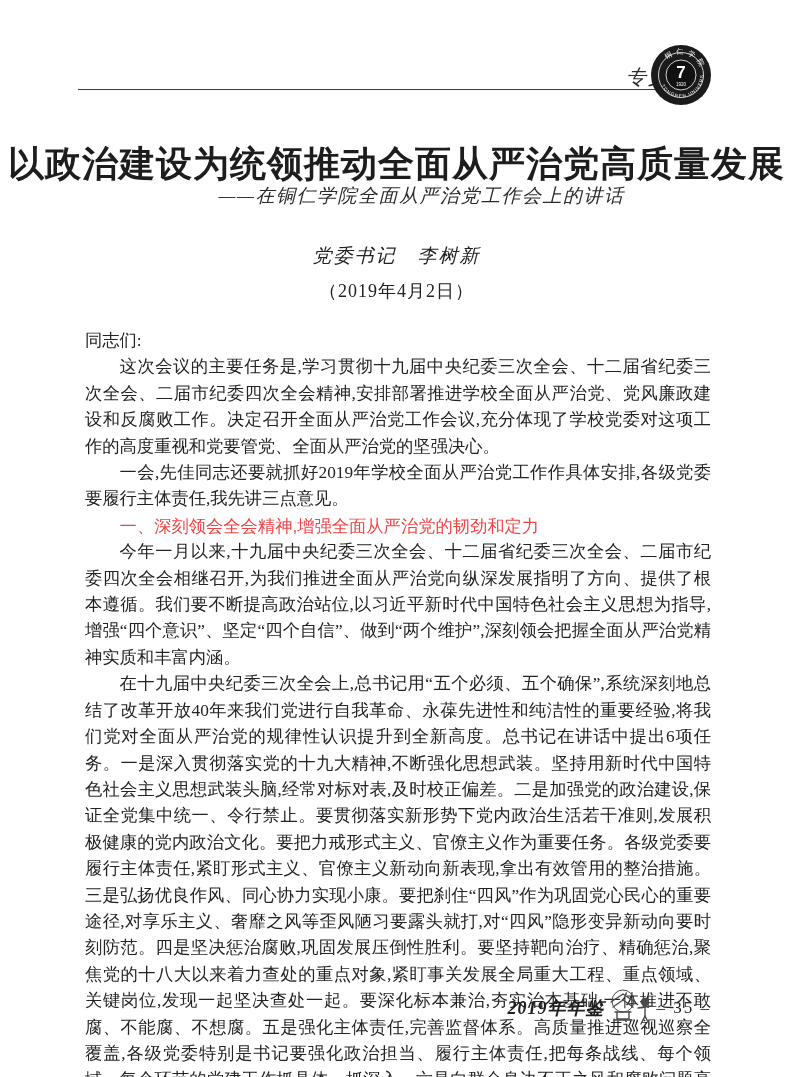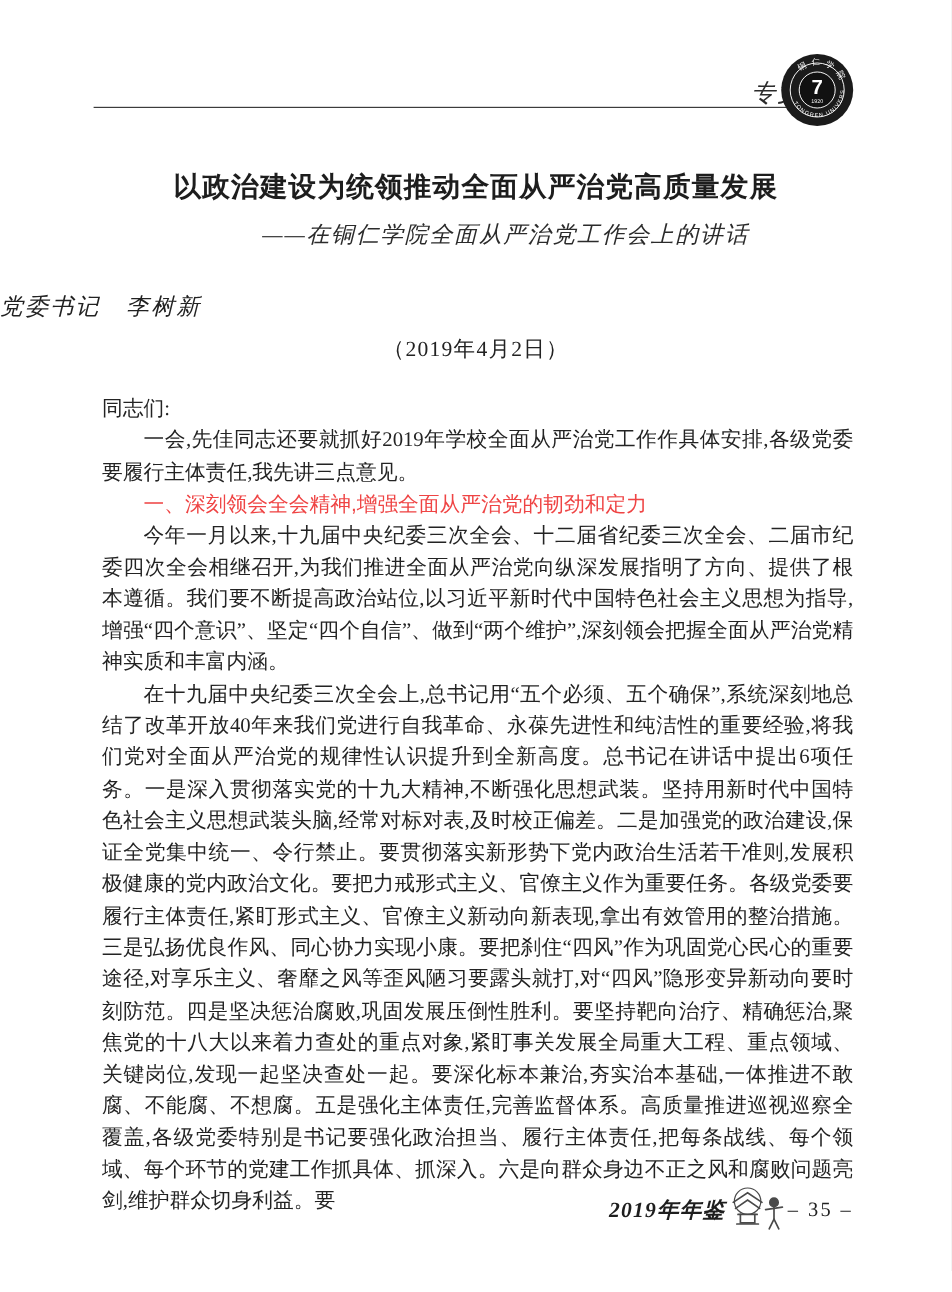--- a/index.html
+++ b/index.html
@@ -25,32 +25,33 @@
     font-family: "Liberation Serif", serif;
     letter-spacing: 2px; color: #2b2b2b;
   }
   .seal { position: absolute; top: 44px; left: 650px; width: 62px; height: 62px; }
 
   
   .doc-title {
     position: absolute; top: 140px; left: 0; width: 100%;
     text-align: center;
     font-family: "Liberation Sans", sans-serif;
-    font-weight: bold; font-size: 23px; letter-spacing: 1px;
+    font-weight: bold; font-size: 36px; letter-spacing: 1px;
     color: #1d1d1d;
   }
   .doc-subtitle {
     position: absolute; top: 183px; left: 0; width: 100%;
     text-align: center;
     font-size: 19px; font-style: italic; letter-spacing: 1.5px;
     color: #2b2b2b;
     margin-left: 25px;
   }
   .doc-author {
     position: absolute; top: 243px; left: 0; width: 100%;
+    text-align: center;
     font-size: 19px; font-style: italic; letter-spacing: 2px;
     color: #222;
   }
   .doc-date {
     position: absolute; top: 279px; left: 0; width: 100%;
     text-align: center;
     font-size: 18px; letter-spacing: 1px;
     color: #222;
   }
 
@@ -111,20 +112,21 @@
     <text x="31" y="42" font-size="4.5" fill="#ffffff" text-anchor="middle" font-family="Liberation Sans, sans-serif">1920</text>
   </svg>
 
   <div class="doc-title">以政治建设为统领推动全面从严治党高质量发展</div>
   <div class="doc-subtitle">——在铜仁学院全面从严治党工作会上的讲话</div>
   <div class="doc-author">党委书记　李树新</div>
   <div class="doc-date">（2019年4月2日）</div>
 
   <div class="body-text">
     <p>同志们:</p>
+    <p class="indent">这次会议的主要任务是,学习贯彻十九届中央纪委三次全会、十二届省纪委三次全会、二届市纪委四次全会精神,安排部署推进学校全面从严治党、党风廉政建设和反腐败工作。决定召开全面从严治党工作会议,充分体现了学校党委对这项工作的高度重视和党要管党、全面从严治党的坚强决心。</p>
     <p class="indent">一会,先佳同志还要就抓好2019年学校全面从严治党工作作具体安排,各级党委要履行主体责任,我先讲三点意见。</p>
     <p class="indent heading-bold">一、深刻领会全会精神,增强全面从严治党的韧劲和定力</p>
     <p class="indent">今年一月以来,十九届中央纪委三次全会、十二届省纪委三次全会、二届市纪委四次全会相继召开,为我们推进全面从严治党向纵深发展指明了方向、提供了根本遵循。我们要不断提高政治站位,以习近平新时代中国特色社会主义思想为指导,增强“四个意识”、坚定“四个自信”、做到“两个维护”,深刻领会把握全面从严治党精神实质和丰富内涵。</p>
     <p class="indent">在十九届中央纪委三次全会上,总书记用“五个必须、五个确保”,系统深刻地总结了改革开放40年来我们党进行自我革命、永葆先进性和纯洁性的重要经验,将我们党对全面从严治党的规律性认识提升到全新高度。总书记在讲话中提出6项任务。一是深入贯彻落实党的十九大精神,不断强化思想武装。坚持用新时代中国特色社会主义思想武装头脑,经常对标对表,及时校正偏差。二是加强党的政治建设,保证全党集中统一、令行禁止。要贯彻落实新形势下党内政治生活若干准则,发展积极健康的党内政治文化。要把力戒形式主义、官僚主义作为重要任务。各级党委要履行主体责任,紧盯形式主义、官僚主义新动向新表现,拿出有效管用的整治措施。三是弘扬优良作风、同心协力实现小康。要把刹住“四风”作为巩固党心民心的重要途径,对享乐主义、奢靡之风等歪风陋习要露头就打,对“四风”隐形变异新动向要时刻防范。四是坚决惩治腐败,巩固发展压倒性胜利。要坚持靶向治疗、精确惩治,聚焦党的十八大以来着力查处的重点对象,紧盯事关发展全局重大工程、重点领域、关键岗位,发现一起坚决查处一起。要深化标本兼治,夯实治本基础,一体推进不敢腐、不能腐、不想腐。五是强化主体责任,完善监督体系。高质量推进巡视巡察全覆盖,各级党委特别是书记要强化政治担当、履行主体责任,把每条战线、每个领域、每个环节的党建工作抓具体、抓深入。六是向群众身边不正之风和腐败问题亮剑,维护群众切身利益。要</p>
   </div>
 
   <div class="footer">
     <span class="footer-book">2019年年鉴</span>
     <svg class="footer-logo" viewBox="0 0 52 40">
       <g stroke="#4a4a4a" stroke-width="1.4" fill="none" stroke-linecap="round">

